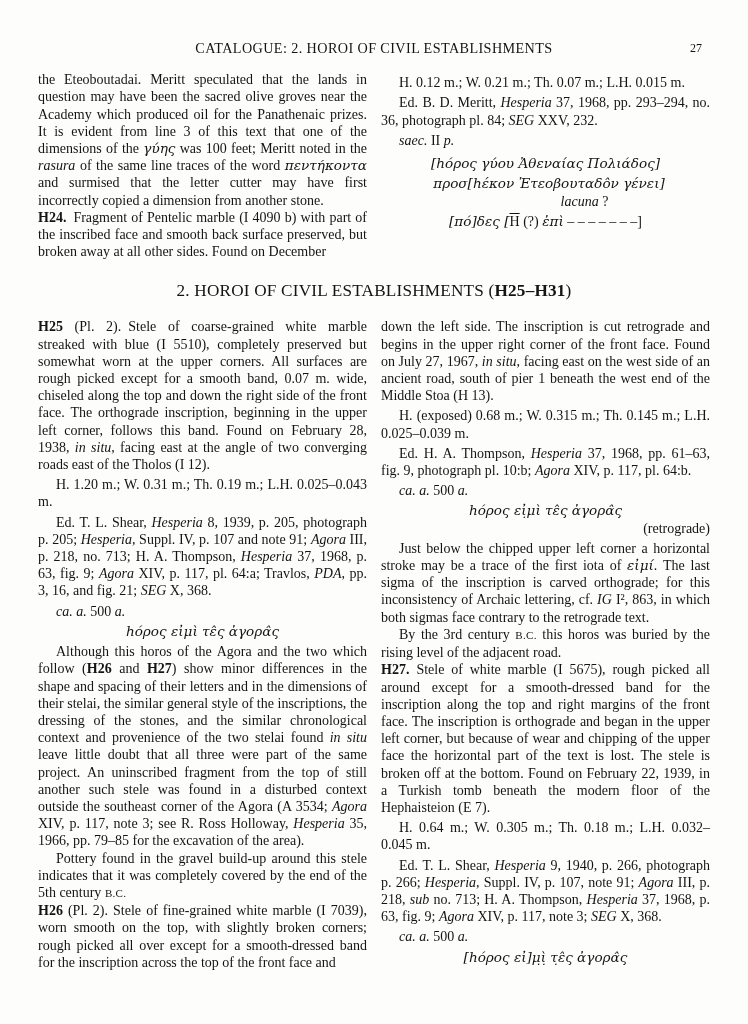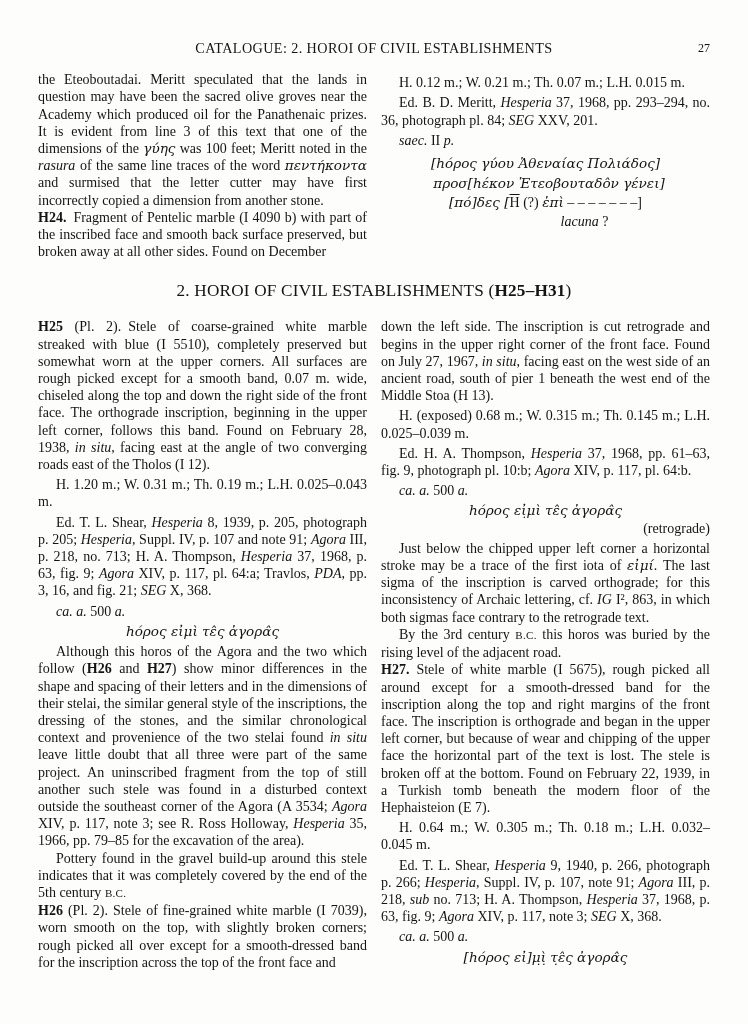--- a/index.html
+++ b/index.html
@@ -10,21 +10,21 @@
     padding:40px 38px 8px 38px;
     background:#fdfdfb;
     color:#141414;
     font-family:"Liberation Serif","DejaVu Serif",serif;
     font-size:14px;
     line-height:17.2px;
     overflow:hidden;
   }
   .running-header{position:relative;text-align:center;margin-bottom:14px;}
   .header-title{display:inline-block;letter-spacing:.4px;font-size:14.2px;}
-  .header-page-number{position:absolute;right:0;top:0;font-size:12px;}
+  .header-page-number{position:absolute;right:8px;top:0;font-size:12px;}
   .two-col{display:flex;gap:14px;}
   .col{width:329px;box-sizing:border-box;}
   .para{text-align:justify;}
   .indent{text-indent:18px;}
   .gap-sm{margin-top:3px;}
   .gap-lg{}
   .center{text-align:right;text-indent:0;}
   .it{font-style:italic;}
   .bd{font-weight:700;}
   .gk{font-family:"DejaVu Serif",serif;font-style:italic;font-size:13.6px;}
@@ -48,27 +48,27 @@
     <span class="header-page-number">27</span>
   </div>
 
   <div class="two-col">
     <div class="col" id="col-top-left">
         <div class="para "><span>the Eteoboutadai. Meritt speculated that the lands in question may have been the sacred olive groves near the Academy which produced oil for the Panathenaic prizes. It is evident from line 3 of this text that one of the dimensions of the </span><span class="gk">γύης</span><span> was 100 feet; Meritt noted in the </span><span class="it">rasura</span><span> of the same line traces of the word </span><span class="gk">πεντήκοντα</span><span> and surmised that the letter cutter may have first incorrectly copied a dimension from another stone.</span></div>
         <div class="para gap-lg"><span class="bd">H24.</span><span> Fragment of Pentelic marble (I 4090 b) with part of the inscribed face and smooth back surface preserved, but broken away at all other sides. Found on December</span></div>
       </div>
     <div class="col" id="col-top-right">
         <div class="para indent gap-sm"><span>H. 0.12 m.; W. 0.21 m.; Th. 0.07 m.; L.H. 0.015 m.</span></div>
-        <div class="para indent gap-sm"><span>Ed. B. D. Meritt, </span><span class="it">Hesperia</span><span> 37, 1968, pp. 293–294, no. 36, photograph pl. 84; </span><span class="it">SEG</span><span> XXV, 201.</span></div>
+        <div class="para indent gap-sm"><span>Ed. B. D. Meritt, </span><span class="it">Hesperia</span><span> 37, 1968, pp. 293–294, no. 36, photograph pl. 84; </span><span class="it">SEG</span><span> XXV, 232.</span></div>
         <div class="para indent gap-sm"><span class="it">saec.</span><span> II </span><span class="it">p.</span></div>
         <div class="insc ">
           <div class="insc-line"><span class="gk">[hόρος γύου Ἀθεναίας Πολιάδος]</span></div>
           <div class="insc-line" style="padding-left: 7px;"><span class="gk">προσ[hέκον Ἐτεοβουταδο̂ν γένει]</span></div>
+          <div class="insc-line" style="padding-left: 78px;"><span class="it">lacuna</span><span> ?</span></div>
           <div class="insc-line"><span class="gk">[πό]δες [</span><span class="ol">H</span><span> (?) </span><span class="gk">ἐπὶ</span><span> – – – – – – –]</span></div>
-          <div class="insc-line" style="padding-left: 78px;"><span class="it">lacuna</span><span> ?</span></div>
         </div>
       </div>
   </div>
 
   <h2 class="section-heading"><span>2. HOROI OF CIVIL ESTABLISHMENTS (</span><span class="bd">H25–H31</span><span>)</span></h2>
 
   <div class="two-col">
     <div class="col" id="col-main-left">
         <div class="para "><span class="bd">H25</span><span> (Pl. 2). Stele of coarse-grained white marble streaked with blue (I 5510), completely preserved but somewhat worn at the upper corners. All surfaces are rough picked except for a smooth band, 0.07 m. wide, chiseled along the top and down the right side of the front face. The orthograde inscription, beginning in the upper left corner, follows this band. Found on February 28, 1938, </span><span class="it">in situ</span><span>, facing east at the angle of two converging roads east of the Tholos (I 12).</span></div>
         <div class="para indent gap-sm"><span>H. 1.20 m.; W. 0.31 m.; Th. 0.19 m.; L.H. 0.025–0.043 m.</span></div>

